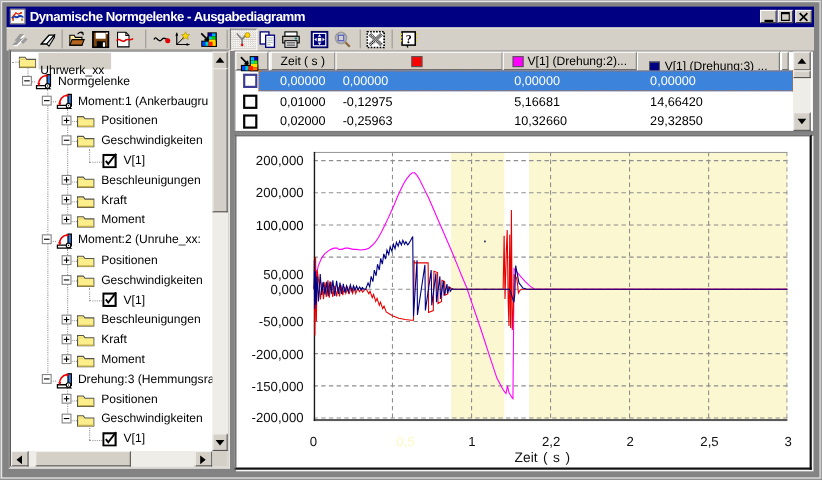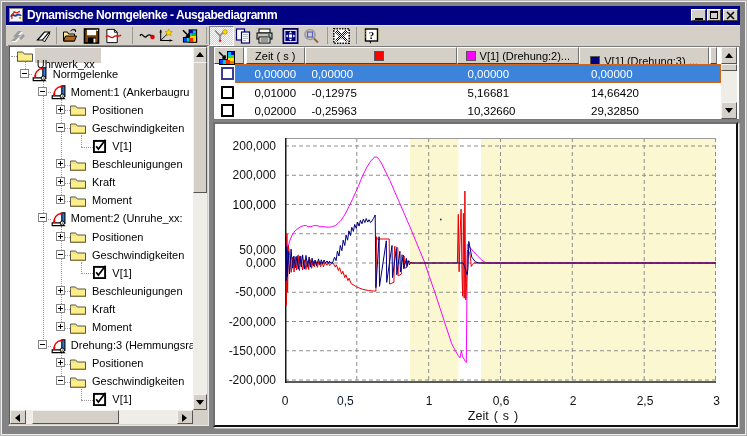--- a/index.html
+++ b/index.html
@@ -456,23 +456,23 @@
 <div class="abs" style="left:214px;top:139px;width:62px;text-align:right;font-size:12px;color:#111">200,000</div>
 <div class="abs" style="left:214px;top:168.25px;width:62px;text-align:right;font-size:12px;color:#111">200,000</div>
 <div class="abs" style="left:214px;top:197.5px;width:62px;text-align:right;font-size:12px;color:#000000">100,000</div>
 <div class="abs" style="left:214px;top:243px;width:62px;text-align:right;font-size:12px;color:#111">50,000</div>
 <div class="abs" style="left:214px;top:256px;width:62px;text-align:right;font-size:12px;color:#111">0,000</div>
 <div class="abs" style="left:214px;top:285.25px;width:62px;text-align:right;font-size:12px;color:#111">-50,000</div>
 <div class="abs" style="left:214px;top:314.5px;width:62px;text-align:right;font-size:12px;color:#111">-200,000</div>
 <div class="abs" style="left:214px;top:343.75px;width:62px;text-align:right;font-size:12px;color:#111">-150,000</div>
 <div class="abs" style="left:214px;top:373px;width:62px;text-align:right;font-size:12px;color:#111">-200,000</div>
 <div class="abs" style="left:265px;top:394px;width:40px;text-align:center;font-size:12px;color:#111">0</div>
-<div class="abs" style="left:337px;top:394px;width:40px;text-align:left;font-size:12px;color:#0f172a">0,5</div>
+<div class="abs" style="left:337px;top:394px;width:40px;text-align:right;font-size:12px;color:#fef9c3">0,5</div>
 <div class="abs" style="left:409px;top:394px;width:40px;text-align:center;font-size:12px;color:#111">1</div>
-<div class="abs" style="left:481px;top:394px;width:40px;text-align:center;font-size:12px;color:#111">0,6</div>
+<div class="abs" style="left:481px;top:394px;width:40px;text-align:center;font-size:12px;color:#111">2,2</div>
 <div class="abs" style="left:553px;top:394px;width:40px;text-align:center;font-size:12px;color:#111">2</div>
 <div class="abs" style="left:625px;top:394px;width:40px;text-align:center;font-size:12px;color:#111">2,5</div>
 <div class="abs" style="left:696.5px;top:394px;width:40px;text-align:center;font-size:12px;color:#111">3</div>
 <div class="abs" style="left:443px;top:409px;width:100px;text-align:center;font-size:12.5px;word-spacing:1.5px;color:#111">Zeit ( s )</div>
 <svg class="abs" style="left:285px;top:138px" width="431" height="245" viewBox="0 0 431 245">
     <rect x="125" y="0" width="48.5" height="245" fill="#fbf7d0"></rect>
     <rect x="196" y="0" width="235" height="245" fill="#fbf7d0"></rect>
     <line x1="0" y1="8" x2="431" y2="8" stroke="#8e8e8e" stroke-width="1" stroke-dasharray="4,3" fill="none"></line>
     <line x1="0" y1="37.25" x2="431" y2="37.25" stroke="#8e8e8e" stroke-width="1" stroke-dasharray="4,3" fill="none"></line>
     <line x1="0" y1="66.5" x2="431" y2="66.5" stroke="#8e8e8e" stroke-width="1" stroke-dasharray="4,3" fill="none"></line>

